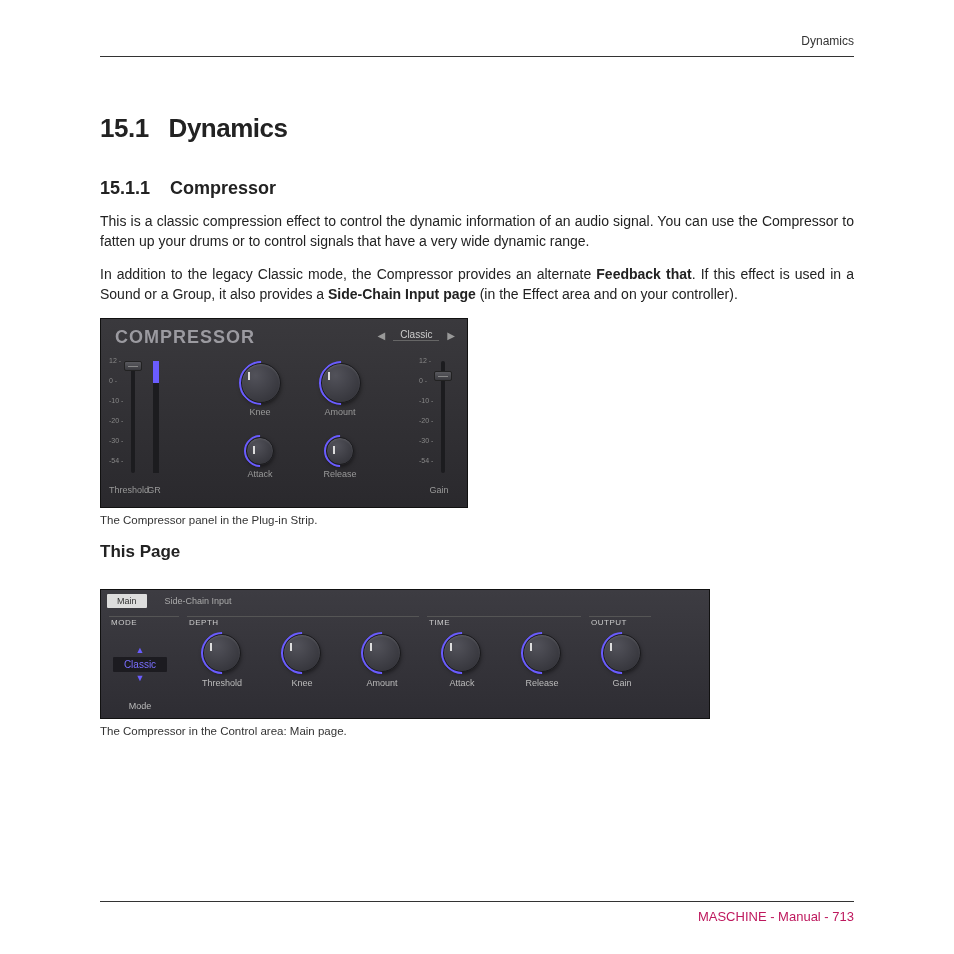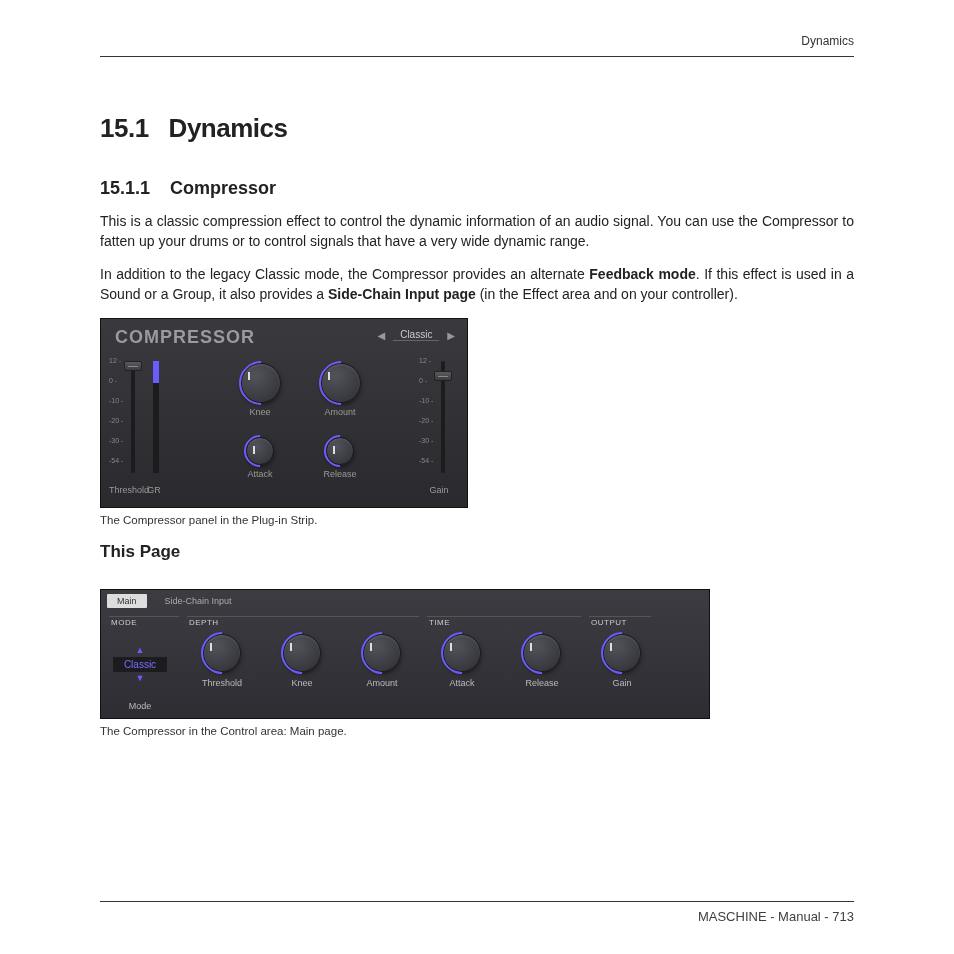--- a/index.html
+++ b/index.html
@@ -269,21 +269,21 @@
     left: 100px; right: 100px;
     bottom: 52px;
     border: none;
     border-top: 1px solid #333;
   }
   .footer-text {
     position: absolute;
     right: 100px;
     bottom: 30px;
     font-size: 13px;
-    color: #404040;
+    color: #be185d;
   }
 </style>
 </head>
 <body>
 
 <div class="header-block">
   <div class="header-sub">Dynamics</div>
 </div>
 <hr class="hr-top">
 
@@ -291,21 +291,21 @@
   <span class="num">15.1</span><span>Dynamics</span>
 </h1>
 
 <h2 class="h2">
   <span class="num">15.1.1</span><span>Compressor</span>
 </h2>
 
 <p class="para">This is a classic compression effect to control the dynamic information of an audio signal. You can use the Compressor to fatten up your drums or to control signals that have a very wide dynamic range.</p>
 
 <p class="para">
-  <span>In addition to the legacy Classic mode, the Compressor provides an alternate </span><span class="bold">Feedback mode</span><span>. If this effect is used in a Sound or a Group, it also provides a </span><span class="bold">Side-Chain Input page</span><span> (in the Effect area and on your controller).</span>
+  <span>In addition to the legacy Classic mode, the Compressor provides an alternate </span><span class="bold">Feedback that</span><span>. If this effect is used in a Sound or a Group, it also provides a </span><span class="bold">Side-Chain Input page</span><span> (in the Effect area and on your controller).</span>
 </p>
 
 <div class="plugin-panel">
   <div class="pp-title">COMPRESSOR</div>
   <div class="pp-preset">
     <span class="arrow">◀</span>
     <span class="name">Classic</span>
     <span class="arrow">▶</span>
   </div>
 

